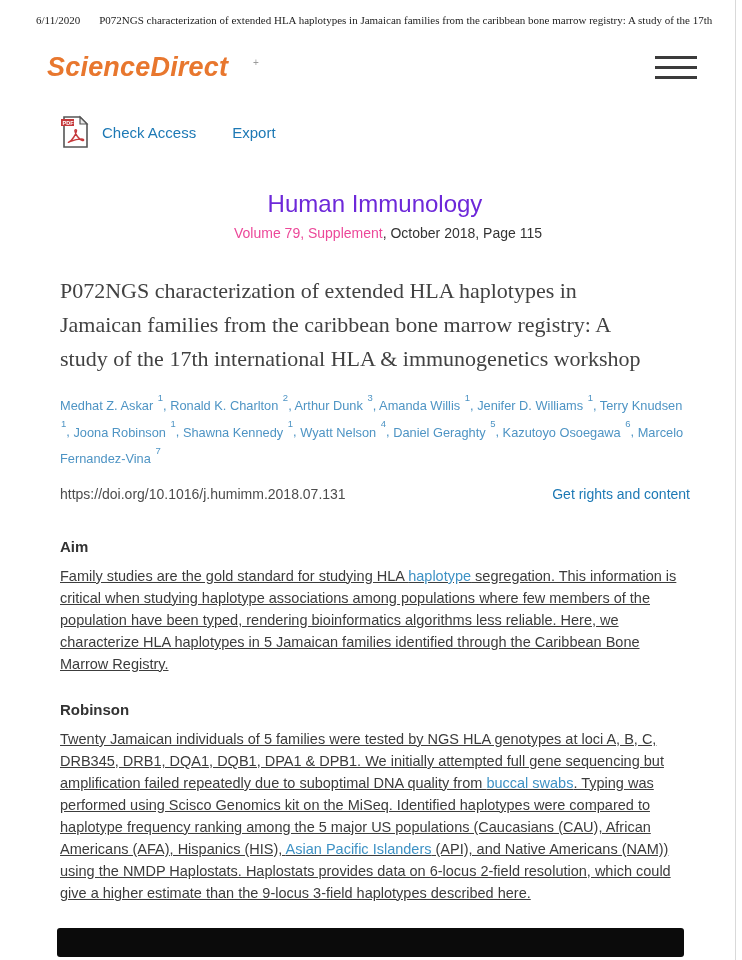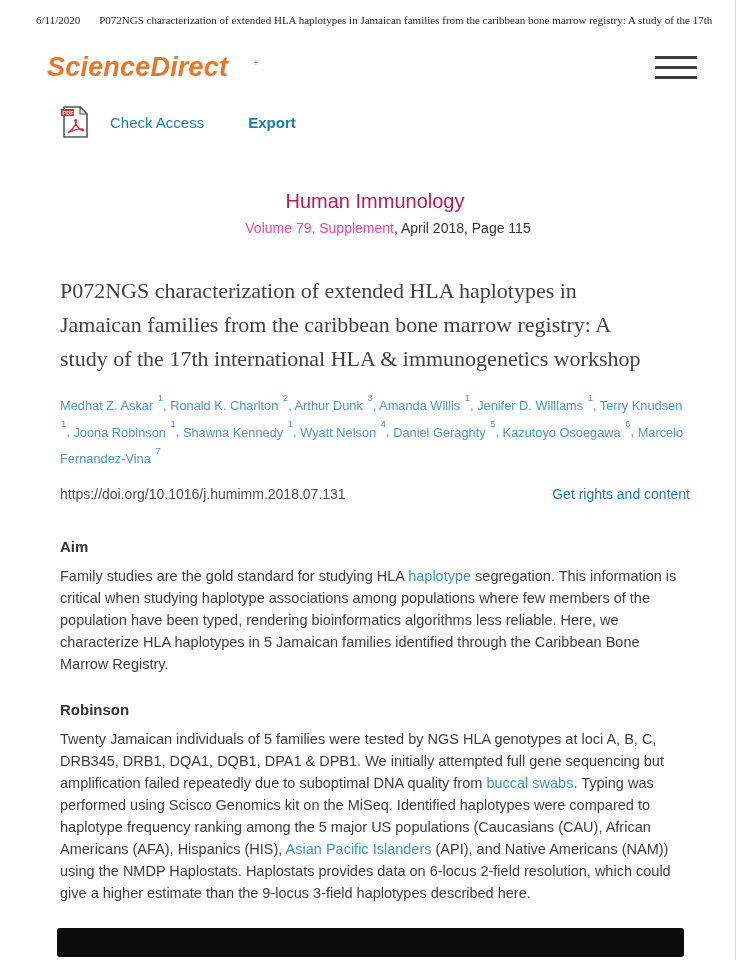--- a/index.html
+++ b/index.html
@@ -16,48 +16,48 @@
 
   
   .logo { position:absolute; left:47px; top:52px; font-size:27px; font-weight:600;
     color:#E8772E; letter-spacing:0.2px; cursor:pointer;font-style:italic; }
   .speck { position:absolute; left:253px; top:57px; font-size:10px; color:#9a9a9a; }
   .hamburger { position:absolute; left:655px; top:56px; width:42px; cursor:pointer; }
   .hamburger .bar { height:3px; background:#3b3b3b; margin-bottom:7px; }
   .hamburger .bar:last-child { margin-bottom:0; }
 
   
-  .toolbar { position:absolute; left:60px; top:105px; display:flex; align-items:center;gap:8px; }
+  .toolbar { position:absolute; left:60px; top:115px; display:flex; align-items:center; }
   .pdf-icon { width:30px; height:34px; margin-right:12px; }
   .tb-link { font-size:15px; color:#1D79B5; cursor:pointer; }
-  .tb-link + .tb-link { margin-left:36px;font-weight:bold; }
+  .tb-link + .tb-link { margin-left:36px; }
 
   
   .journal-head { position:absolute; left:60px; top:190px; width:630px; text-align:center; }
-  .journal-name { font-size:20px; color:#be185d; }
+  .journal-name { font-size:24px; color:#6d28d9; }
   .journal-issue { margin-top:7px; font-size:14px; color:#333333; }
   .journal-issue .vol-link { color:#ec4899; cursor:pointer;margin-left:26px; }
 
   
   .article { position:absolute; left:60px; top:266px; width:630px; }
   .title { padding-top:8px; font-size:22px; line-height:34px; color:#424242;font-family:Liberation Serif, serif; }
   .authors { margin-top:15px; font-size:12.8px; line-height:22px; color:#4E94C4; }
   .authors .author { cursor:pointer; }
   .authors sup { font-size:9.5px; position:relative; top:-4px; margin-left:1px; }
   .show-more { margin-top:12px; font-size:14px; font-weight:bold; color:#1C6FA6; cursor:pointer; }
   .show-more .sm-icon { font-weight:normal; margin-right:5px; font-size:14px; }
   .doi-row { margin-top:16px; display:flex; justify-content:space-between; font-size:14px; }
   .doi-link { color:#4C4C4C; cursor:pointer; }
   .rights-link { color:#1D79B5; cursor:pointer; }
 
   
   .sections { margin-top:36px; }
   .sec-h { font-size:15px; font-weight:600; color:#333333; line-height:18px; margin:26px 0 9px 0; }
   .sections .sec-h:first-child { margin-top:0; }
-  .sec-p { font-size:14.5px; line-height:22px; color:#3C3C3C; }
+  .sec-p { font-size:14.5px; line-height:22px; color:#3C3C3C;text-decoration:underline; }
   .inline-link { color:#3E92C5; cursor:pointer; }
 
   
   .edge-line { position:absolute; top:0; bottom:0; right:6px; width:1px; background:#d9d9d9; }
   .scan-bar { position:absolute; left:57px; top:928px; width:627px; height:29px;
     background:#0b0b0b; border-radius:3px; }
 </style>
 </head>
 <body>
 
@@ -85,21 +85,21 @@
       <text x="2.5" y="9.7" font-size="5.5" fill="#ffffff" font-family="Liberation Sans, sans-serif" font-weight="bold">PDF</text>
       <path d="M9 27 c3 -1 7 -8 7.5 -11 c0.3 -1.8 -1.8 -1.8 -1.6 0 c0.3 3 4 8.5 7.5 9.5 c1.8 0.4 1.8 -1.6 -0.5 -1.6 c-3 0 -9.5 1.6 -12 2.6 c-1.6 0.7 -2 1.2 -0.9 0.5 z" fill="none" stroke="#C5393B" stroke-width="1.4" stroke-linecap="round"></path>
     </svg>
     <span class="tb-link">Check Access</span>
     <span class="tb-link">Export</span>
   </div>
 
   <div class="journal-head">
     <div class="journal-name">Human Immunology</div>
     <div class="journal-issue">
-      <span class="vol-link">Volume 79, Supplement</span><span>, April 2018, Page 115</span>
+      <span class="vol-link">Volume 79, Supplement</span><span>, October 2018, Page 115</span>
     </div>
   </div>
 
   <div class="article">
     <div class="title" id="title-lines">
         <div>P072NGS characterization of extended HLA haplotypes in</div>
         <div>Jamaican families from the caribbean bone marrow registry: A</div>
         <div>study of the 17th international HLA &amp; immunogenetics workshop</div>
       </div>
     <div class="authors" id="authors"><span class="author">Medhat Z. Askar <sup>1</sup></span>, <span class="author">Ronald K. Charlton <sup>2</sup></span>, <span class="author">Arthur Dunk <sup>3</sup></span>, <span class="author">Amanda Willis <sup>1</sup></span>, <span class="author">Jenifer D. Williams <sup>1</sup></span>, <span class="author">Terry Knudsen <sup>1</sup></span>, <span class="author">Joona Robinson <sup>1</sup></span>, <span class="author">Shawna Kennedy <sup>1</sup></span>, <span class="author">Wyatt Nelson <sup>4</sup></span>, <span class="author">Daniel Geraghty <sup>5</sup></span>, <span class="author">Kazutoyo Osoegawa <sup>6</sup></span>, <span class="author">Marcelo Fernandez-Vina <sup>7</sup></span></div>

